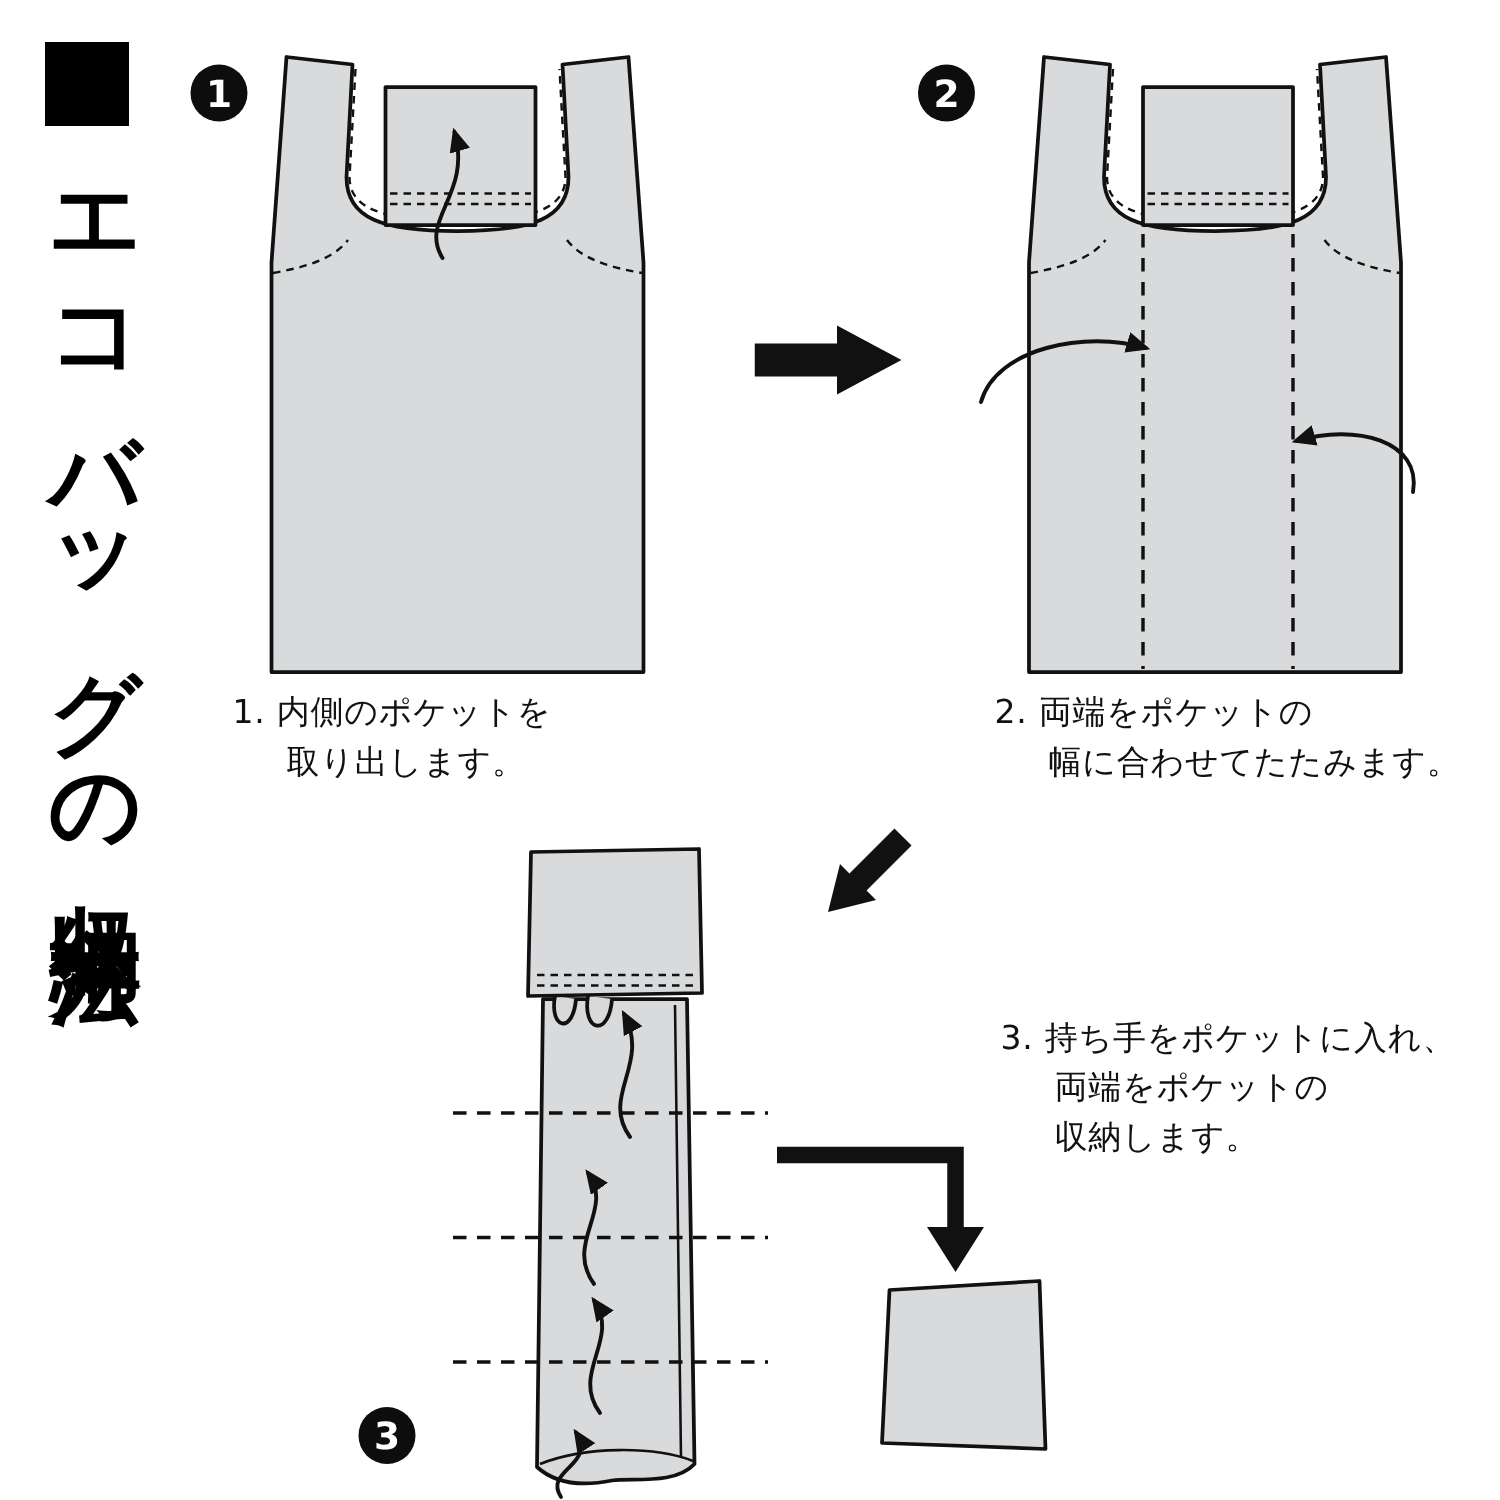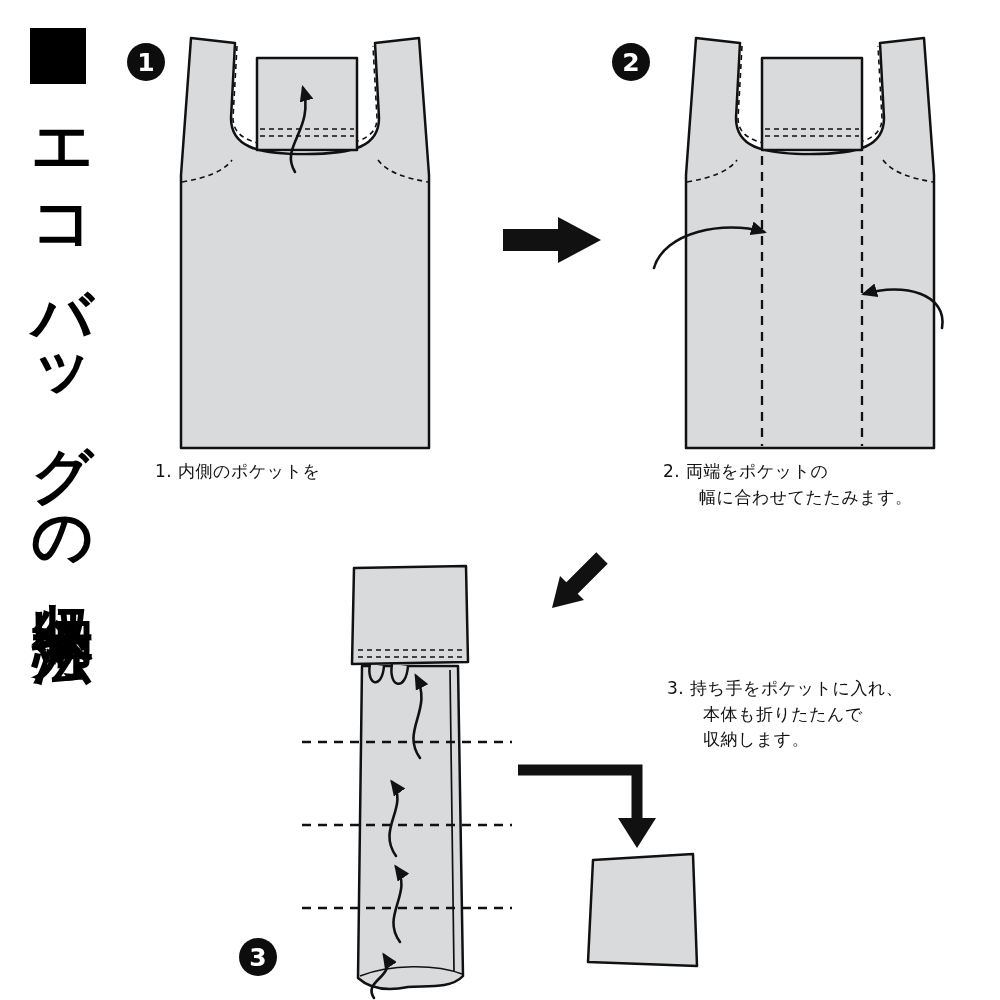--- a/index.html
+++ b/index.html
@@ -17,21 +17,21 @@
   }
 
   
   .badge {
     position:absolute; width:38px; height:38px; border-radius:50%;
     background:#0d0d0d; color:#fff; font-weight:bold; font-size:25px;
     display:flex; align-items:center; justify-content:center;
   }
 
   
-  .caption { position:absolute; font-size:17px; line-height:1.5; color:#111; letter-spacing:0.5px; }
+  .caption { position:absolute; font-size:22px; line-height:1.5; color:#111; letter-spacing:0.5px; }
   .caption .cl { display:block; white-space:nowrap; }
   .caption .indent { padding-left:36px; }
 
   
   .bag { fill:#d9dadb; stroke:#111; stroke-width:2.5; stroke-linejoin:round; }
   .stitch { fill:none; stroke:#111; stroke-width:1.6; stroke-dasharray:5 4; }
   .fold-dash { fill:none; stroke:#111; stroke-width:2.3; stroke-dasharray:9 7; }
   .thin-arrow { fill:none; stroke:#111; stroke-width:2.6; stroke-linecap:round; }
   .block-arrow { fill:#111; }
   .elbow { fill:none; stroke:#111; stroke-width:11; }
@@ -80,20 +80,21 @@
       <rect class="bag" x="82" y="28" width="100" height="92"></rect>
       <path class="stitch" d="M85,99 L179,99 M85,106 L179,106"></path>
     </g>
     <path class="fold-dash" d="M122,126 L122,416 M222,126 L222,416"></path>
     <path class="thin-arrow" marker-end="url(#ah2)" d="M14,238 C24,202 84,190 124,202"></path>
     <path class="thin-arrow" marker-end="url(#ah2)" d="M302,298 C308,264 264,252 224,264"></path>
   </svg>
 
   <div class="caption" style="left:155px;top:459px">
     <span class="cl">1. 内側のポケットを</span>
+    <span class="cl indent">取り出します。</span>
   </div>
 
   <div class="caption" style="left:663px;top:459px">
     <span class="cl">2. 両端をポケットの</span>
     <span class="cl indent">幅に合わせてたたみます。</span>
   </div>
 
   <svg class="abs" style="left:540px;top:540px" width="85" height="85" viewBox="0 0 85 85">
     <polygon class="block-arrow" points="67.7,23.7 37.7,53.7 44,60 12,68 20,36 26.3,42.3 56.3,12.3"></polygon>
   </svg>
@@ -113,21 +114,21 @@
     <path class="stitch" d="M58,90 L162,90 M58,97 L162,97"></path>
     <path class="fold-dash" d="M2,182 L212,182 M2,265 L212,265 M2,348 L212,348"></path>
     <path class="thin-arrow" marker-end="url(#ah3)" d="M120,198 C100,170 134,150 116,116"></path>
     <path class="thin-arrow" marker-end="url(#ah3)" d="M96,296 C76,268 110,247 92,222"></path>
     <path class="thin-arrow" marker-end="url(#ah3)" d="M100,382 C80,355 114,333 96,307"></path>
     <path class="thin-arrow" marker-end="url(#ah3)" d="M74,438 C62,420 98,417 84,395"></path>
   </svg>
 
   <div class="caption" style="left:667px;top:676px">
     <span class="cl">3. 持ち手をポケットに入れ、</span>
-    <span class="cl indent">本体も折りたたんで</span>
+    <span class="cl indent">両端をポケットの</span>
     <span class="cl indent">収納します。</span>
   </div>
 
   <svg class="abs" style="left:515px;top:752px" width="150" height="110" viewBox="0 0 150 110">
     <path class="elbow" d="M3,18 L122,18 L122,70"></path>
     <polygon class="block-arrow" points="103,66 141,66 122,96"></polygon>
   </svg>
 
   <svg class="abs" style="left:583px;top:848px" width="125" height="130" viewBox="0 0 125 130">
     <path class="bag" d="M10,12 L110,6 L114,118 L5,114 Z"></path>

